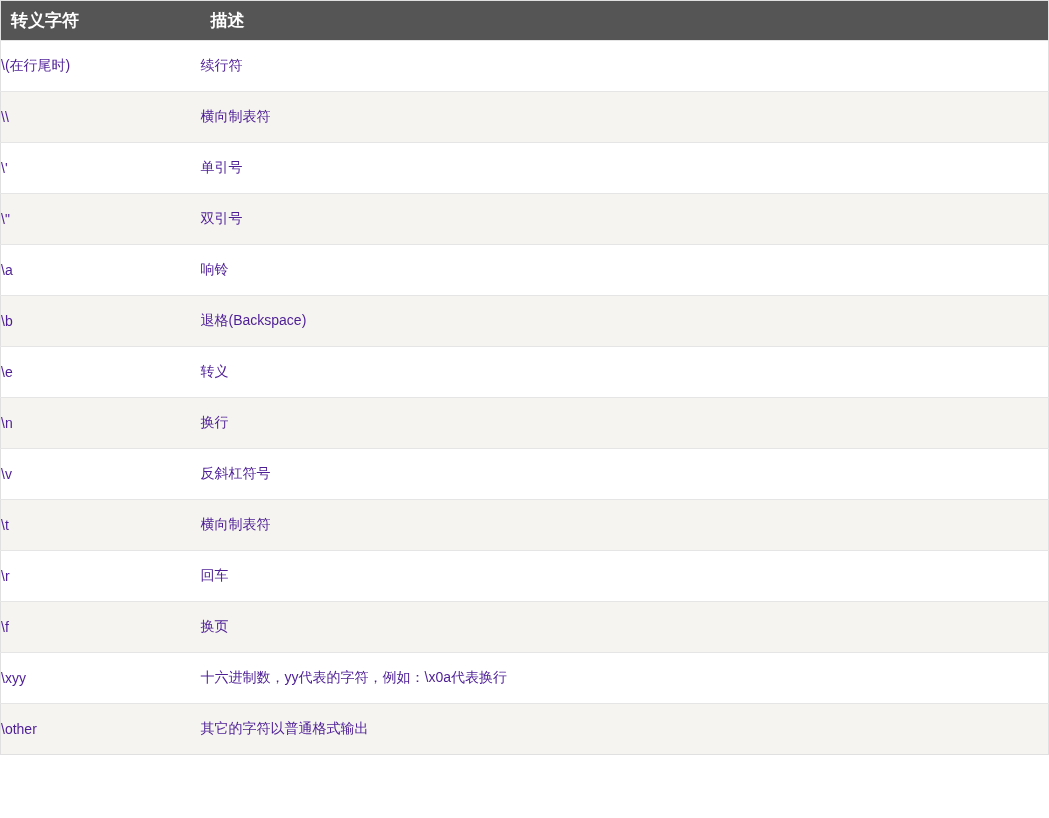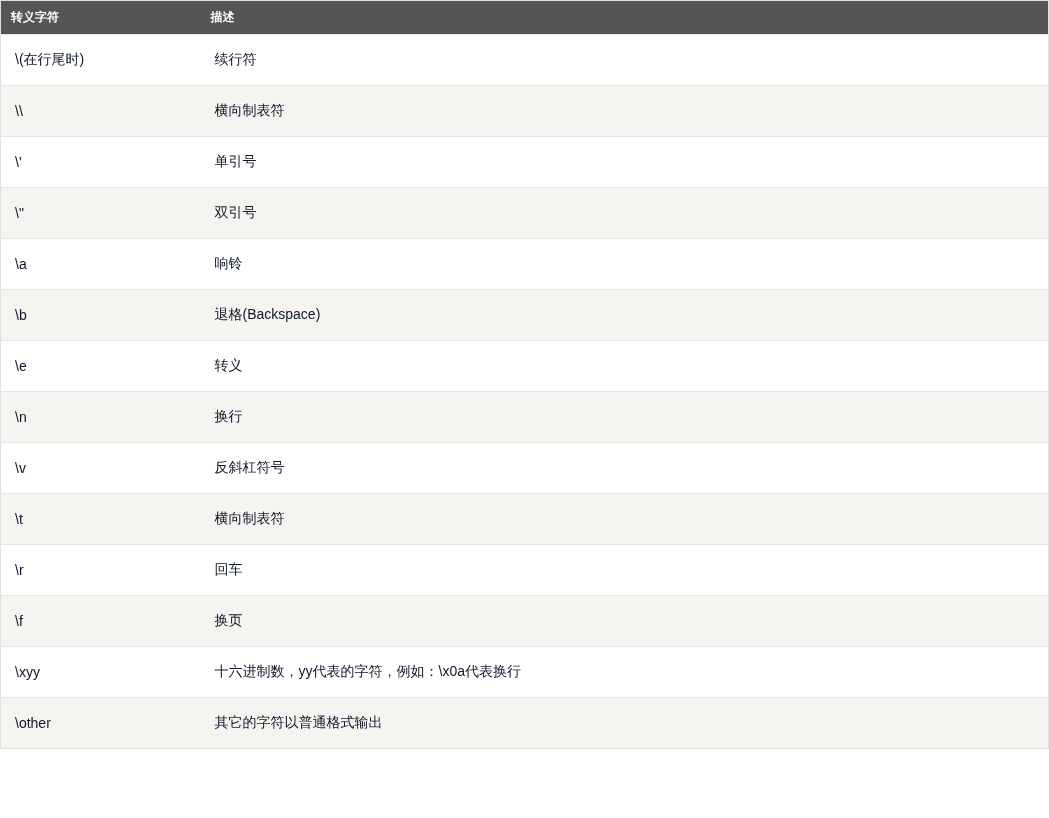--- a/index.html
+++ b/index.html
@@ -20,37 +20,37 @@
       font-size: 14px;
     }
     thead tr {
       background-color: #555555;
     }
     thead th {
       color: #ffffff;
       font-weight: bold;
       text-align: left;
       padding: 8px 10px;
-      font-size: 12px;
+      font-size: 17px;
     }
     thead th:first-child {
       width: 200px;
     }
     tbody tr {
       border-top: 1px solid #e5e5e5;
     }
     tbody tr:nth-child(odd) {
       background-color: #ffffff;
     }
     tbody tr:nth-child(even) {
       background-color: #f6f4f0;
     }
     tbody td {
-      padding: 16px 14px;
-      color: #0f172a;
+      padding: 16px 0;
+      color: #4c1d95;
       vertical-align: middle;
       font-size: 14px;
     }
     tbody td:first-child {
       width: 200px;
     }
   </style>
 </head>
 <body>
 

